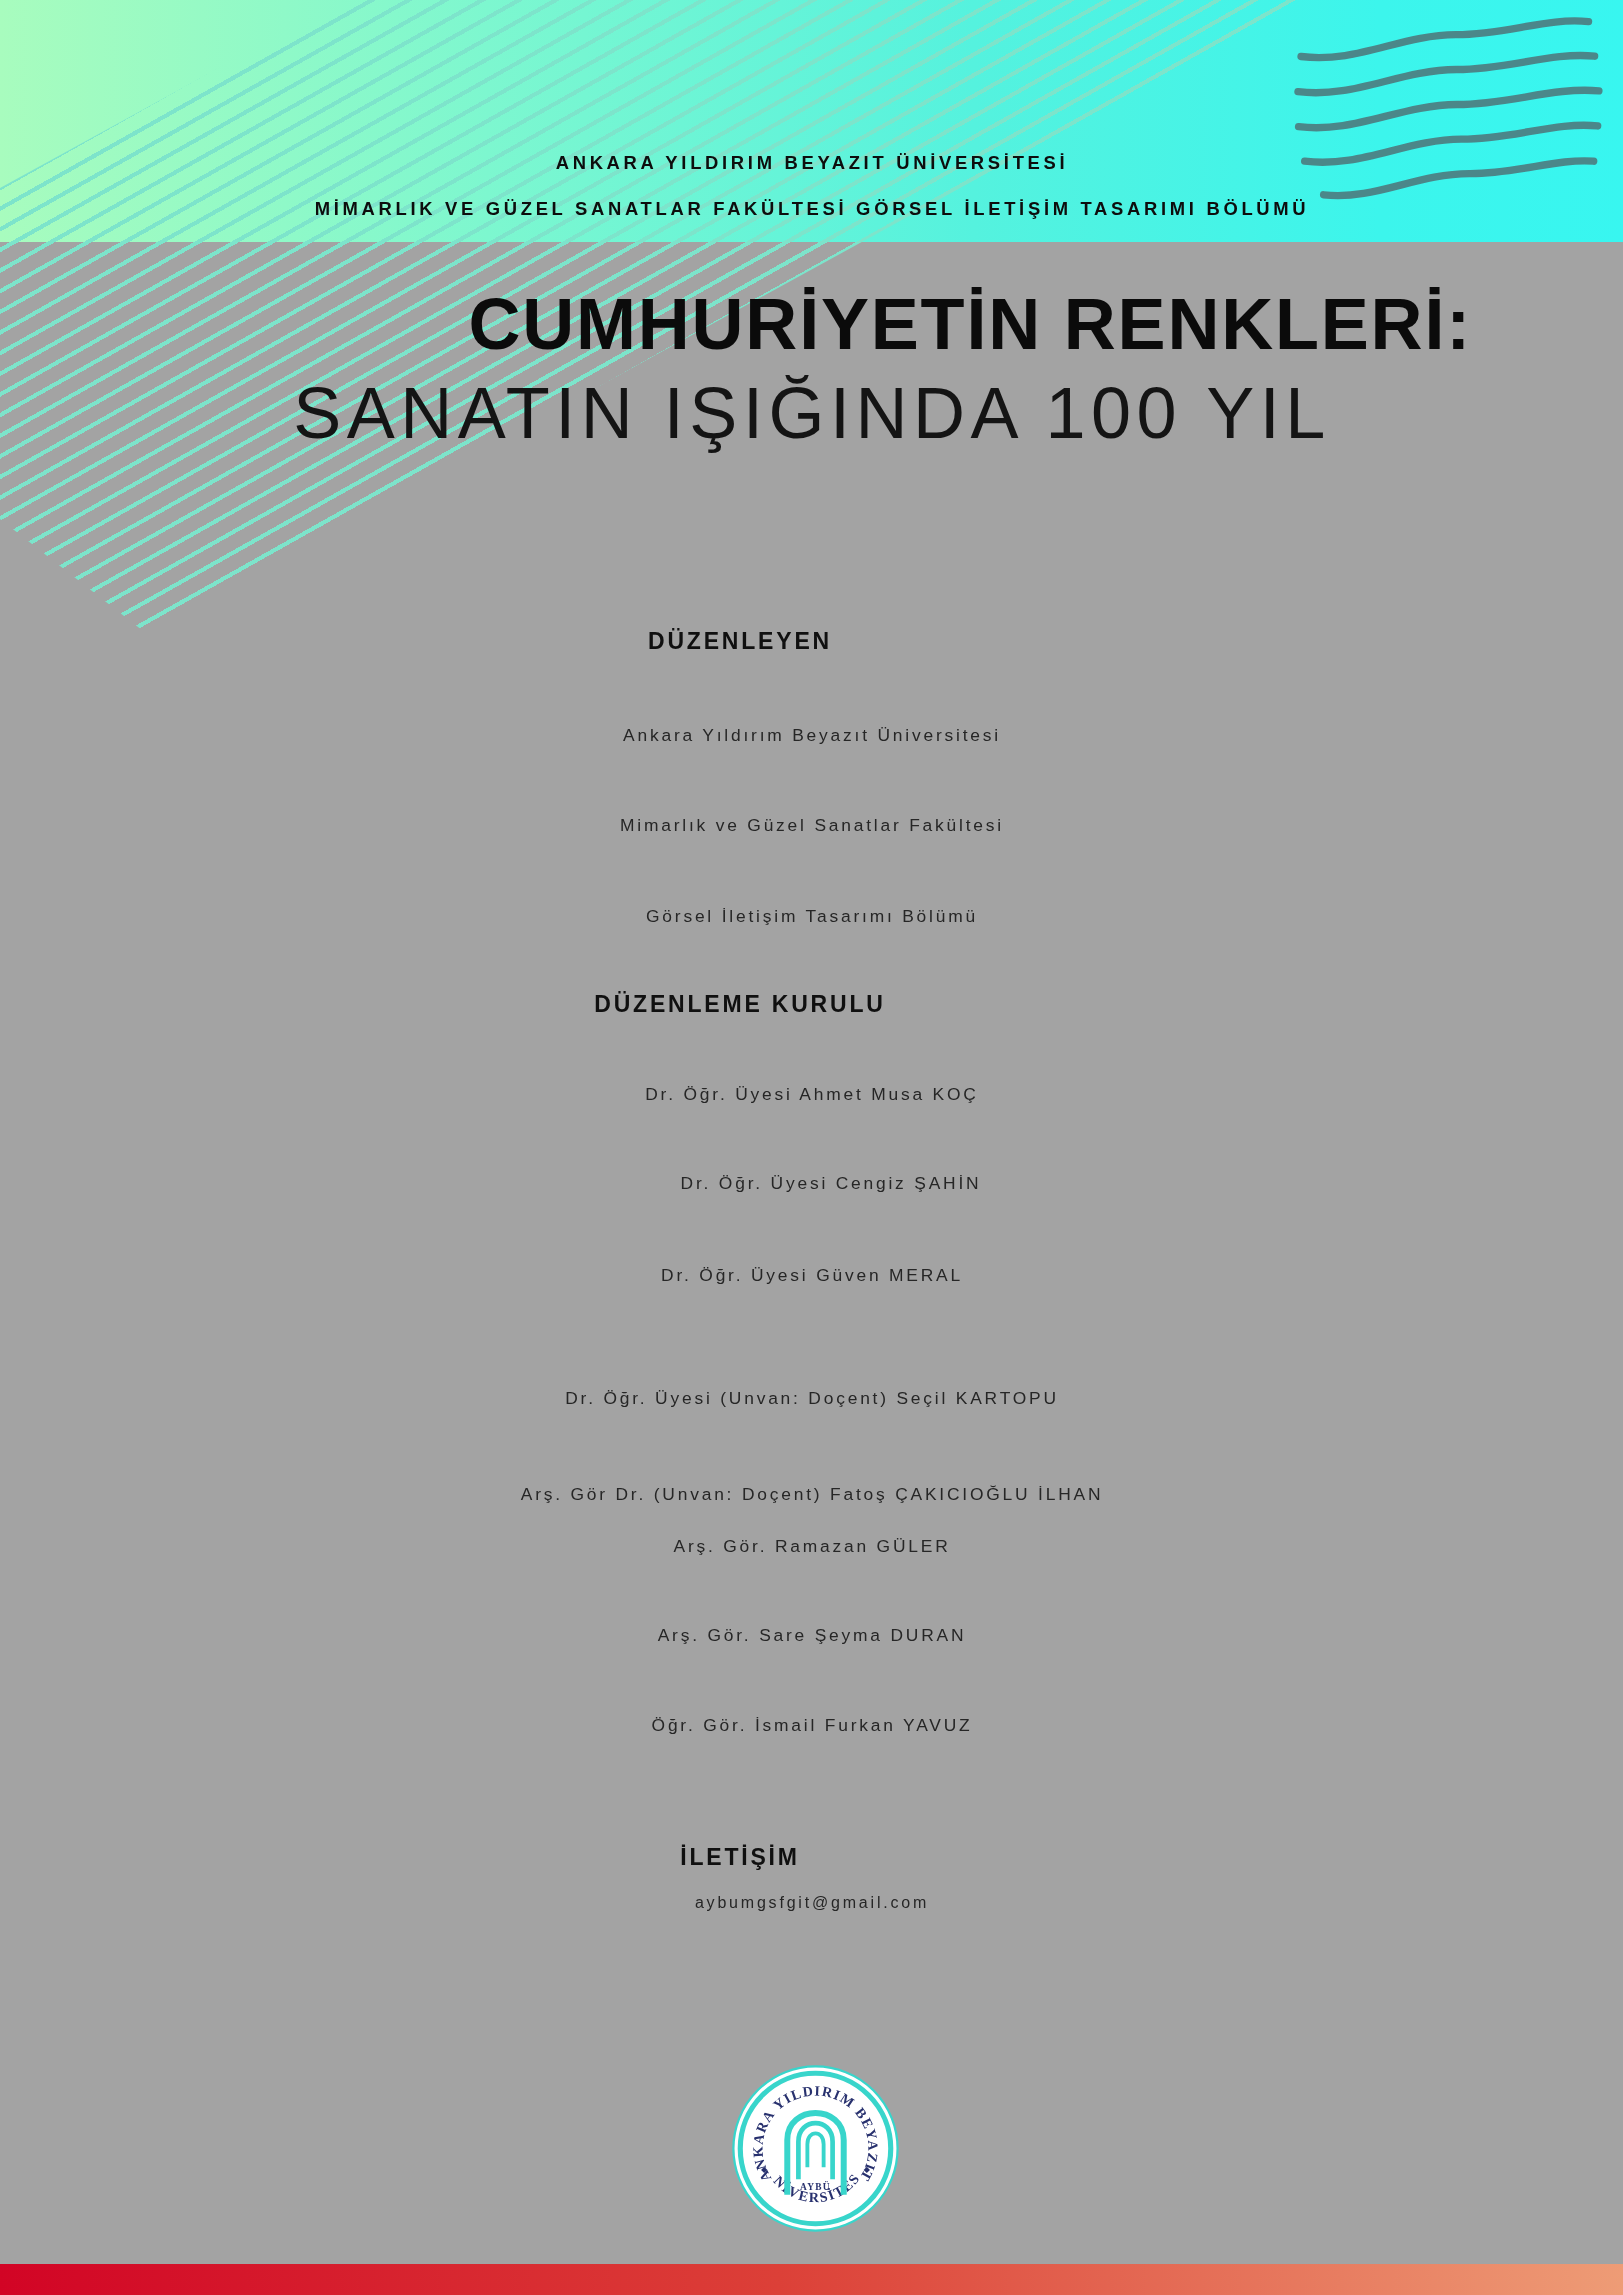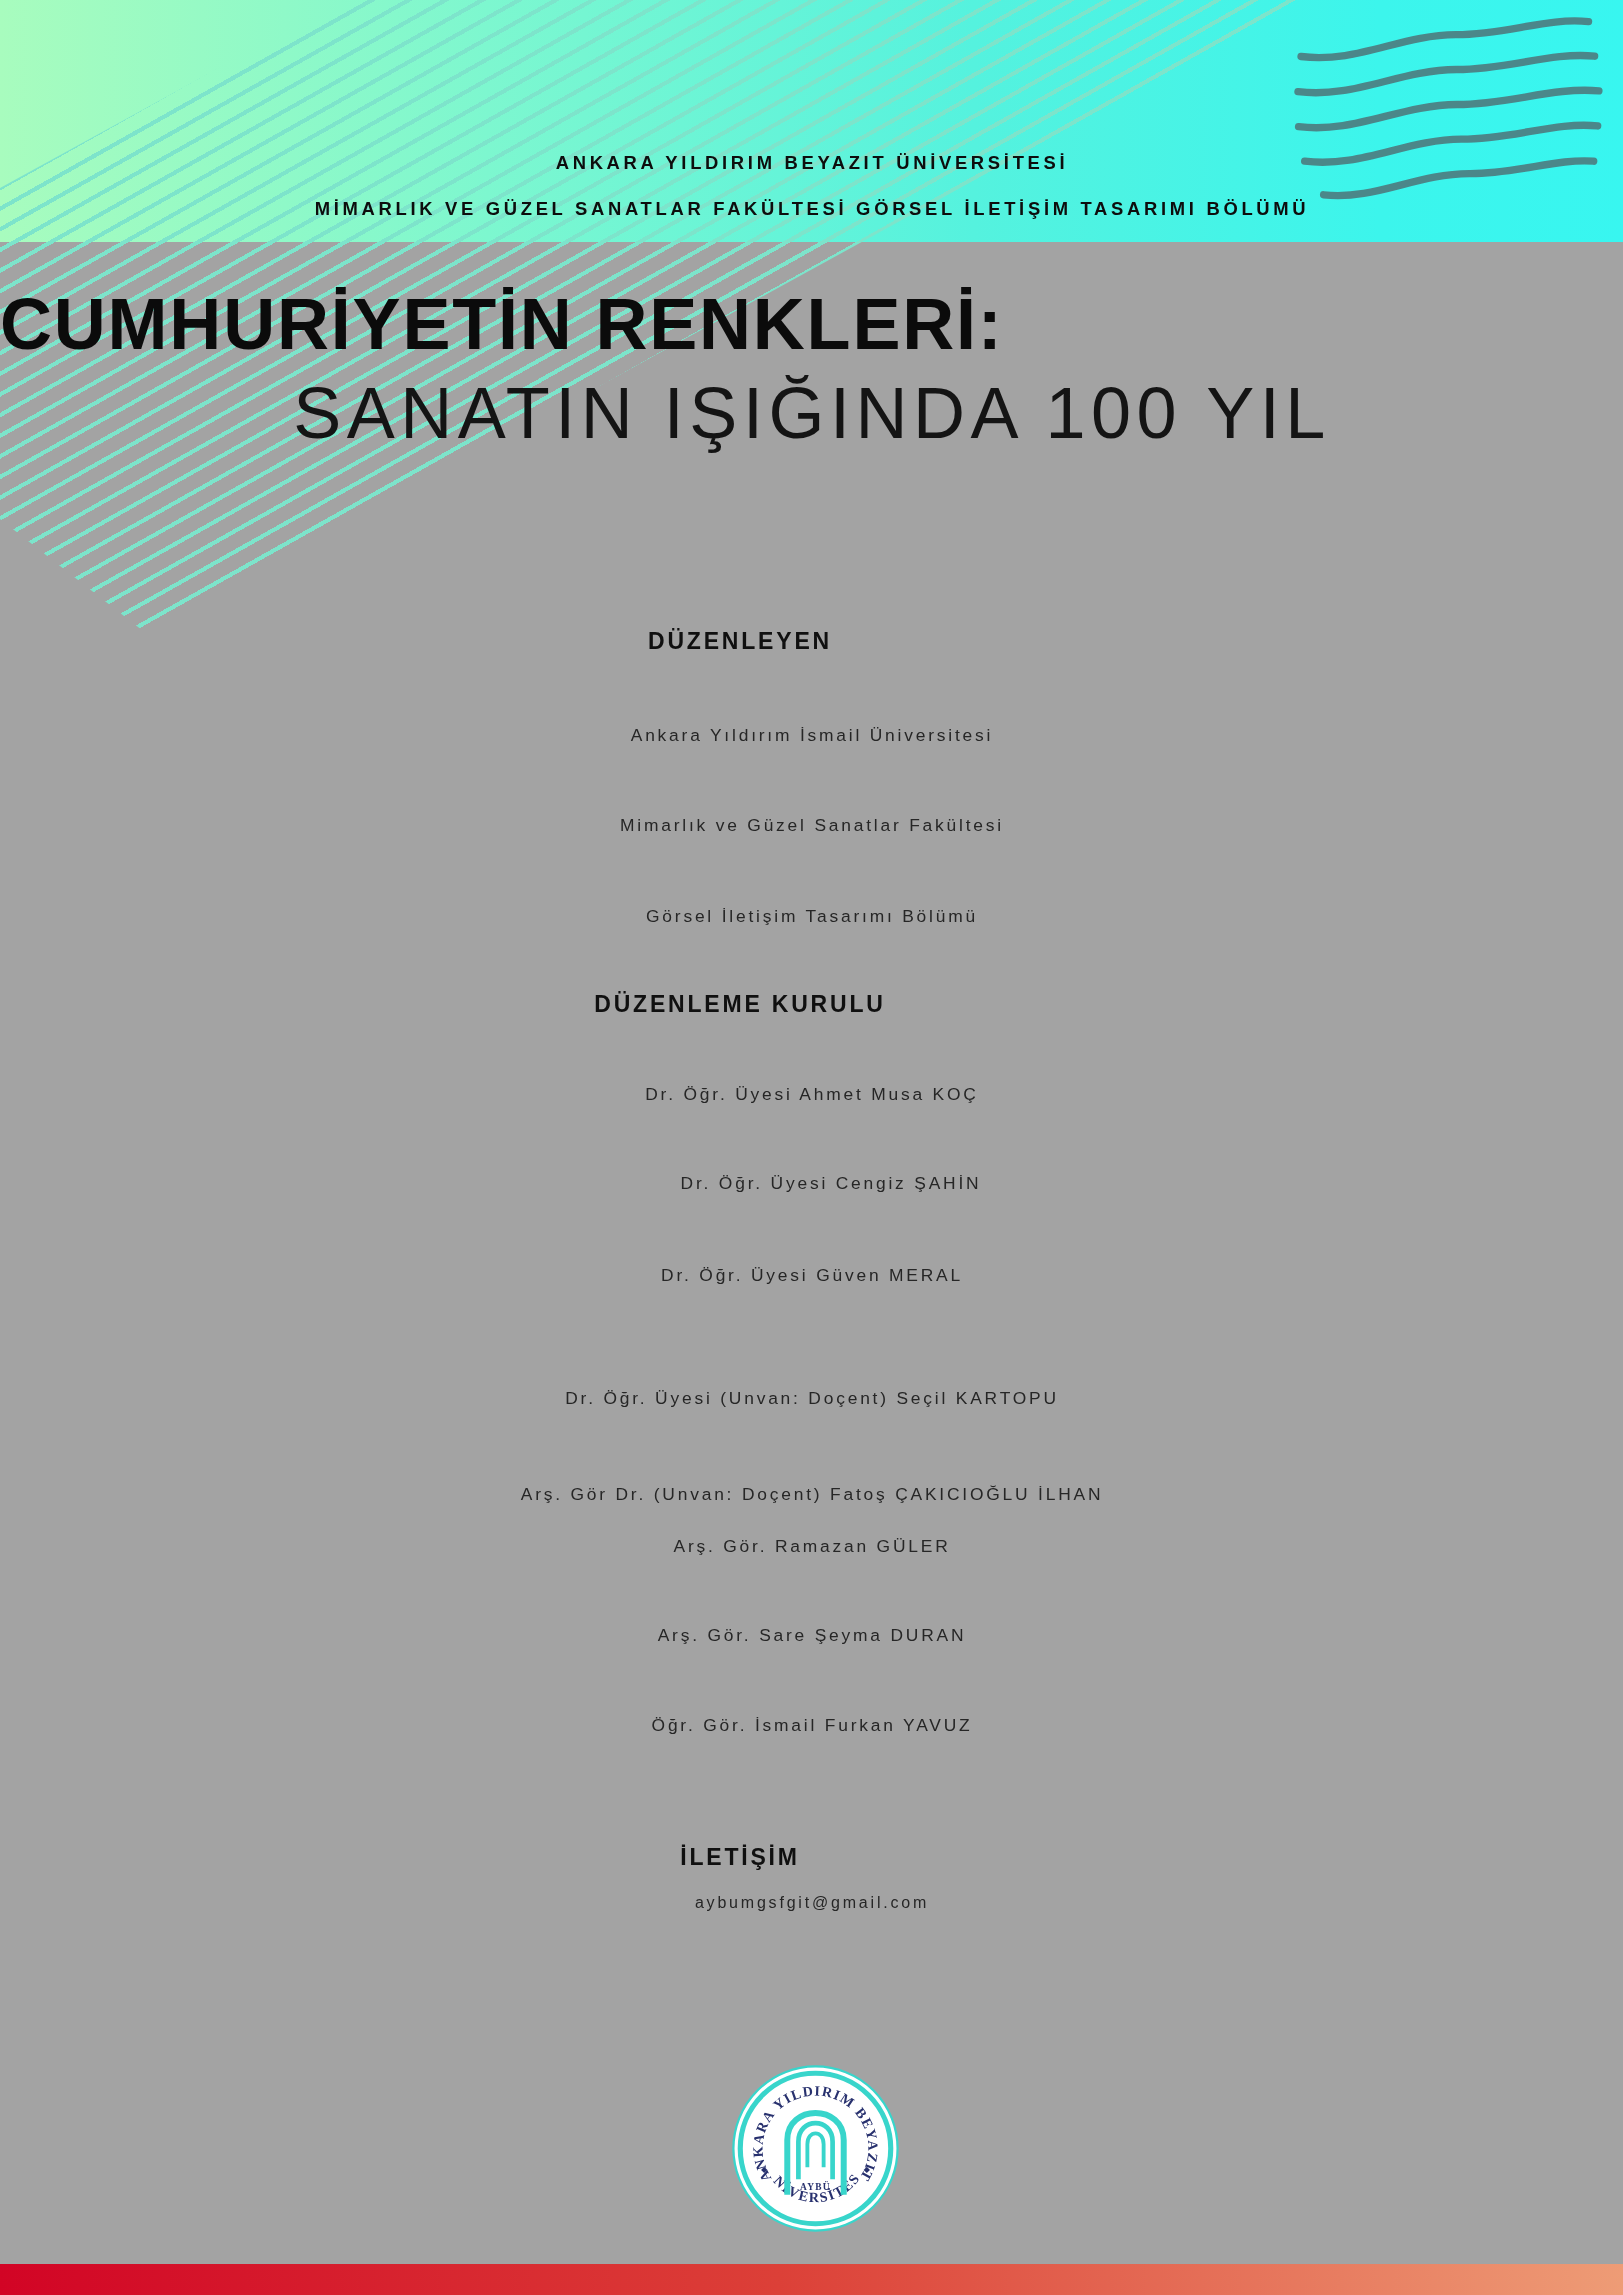--- a/index.html
+++ b/index.html
@@ -24,21 +24,21 @@
   }
   .banner-text{
     position:absolute;left:0;width:1624px;text-align:center;
     color:#0d0d0d;font-weight:bold;font-size:18.4px;letter-spacing:3.7px;line-height:22px;
   }
   .banner-line1{top:152px;}
   .banner-line2{top:198px;}
   .postmark{position:absolute;left:1278px;top:16.5px;transform:rotate(-4deg);}
   
   .title1{
-    position:absolute;left:0;top:288px;width:1472px;text-align:left;
+    position:absolute;left:0;top:288px;width:1472px;text-align:right;
     font-size:72px;font-weight:800;color:#0b0b0b;letter-spacing:1.8px;line-height:73px;
   }
   .title2{
     position:absolute;left:0;top:377px;width:1624px;text-align:center;
     font-size:72px;font-weight:400;color:#141414;letter-spacing:5.5px;line-height:73px;
   }
   
   .heading{
     position:absolute;left:0;width:1480px;text-align:center;
     font-size:23px;font-weight:bold;color:#101010;letter-spacing:2.8px;line-height:26px;
@@ -89,21 +89,21 @@
     </g>
   </svg>
 
   <div class="banner-text banner-line1">ANKARA YILDIRIM BEYAZIT ÜNİVERSİTESİ</div>
   <div class="banner-text banner-line2">MİMARLIK VE GÜZEL SANATLAR FAKÜLTESİ GÖRSEL İLETİŞİM TASARIMI BÖLÜMÜ</div>
 
   <div class="title1">CUMHURİYETİN RENKLERİ:</div>
   <div class="title2">SANATIN IŞIĞINDA 100 YIL</div>
 
   <div class="heading h-duzenleyen">DÜZENLEYEN</div>
-  <div class="item i-org0">Ankara Yıldırım İsmail Üniversitesi</div>
+  <div class="item i-org0">Ankara Yıldırım Beyazıt Üniversitesi</div>
   <div class="item i-org1">Mimarlık ve Güzel Sanatlar Fakültesi</div>
   <div class="item i-org2">Görsel İletişim Tasarımı Bölümü</div>
 
   <div class="heading h-kurul">DÜZENLEME KURULU</div>
   <div class="item i-m0">Dr. Öğr. Üyesi Ahmet Musa KOÇ</div>
   <div class="item i-m1">Dr. Öğr. Üyesi Cengiz ŞAHİN</div>
   <div class="item i-m2">Dr. Öğr. Üyesi Güven MERAL</div>
   <div class="item i-m3">Dr. Öğr. Üyesi (Unvan: Doçent) Seçil KARTOPU</div>
   <div class="item i-m4">Arş. Gör Dr. (Unvan: Doçent) Fatoş ÇAKICIOĞLU İLHAN</div>
   <div class="item i-m5">Arş. Gör. Ramazan GÜLER</div>

